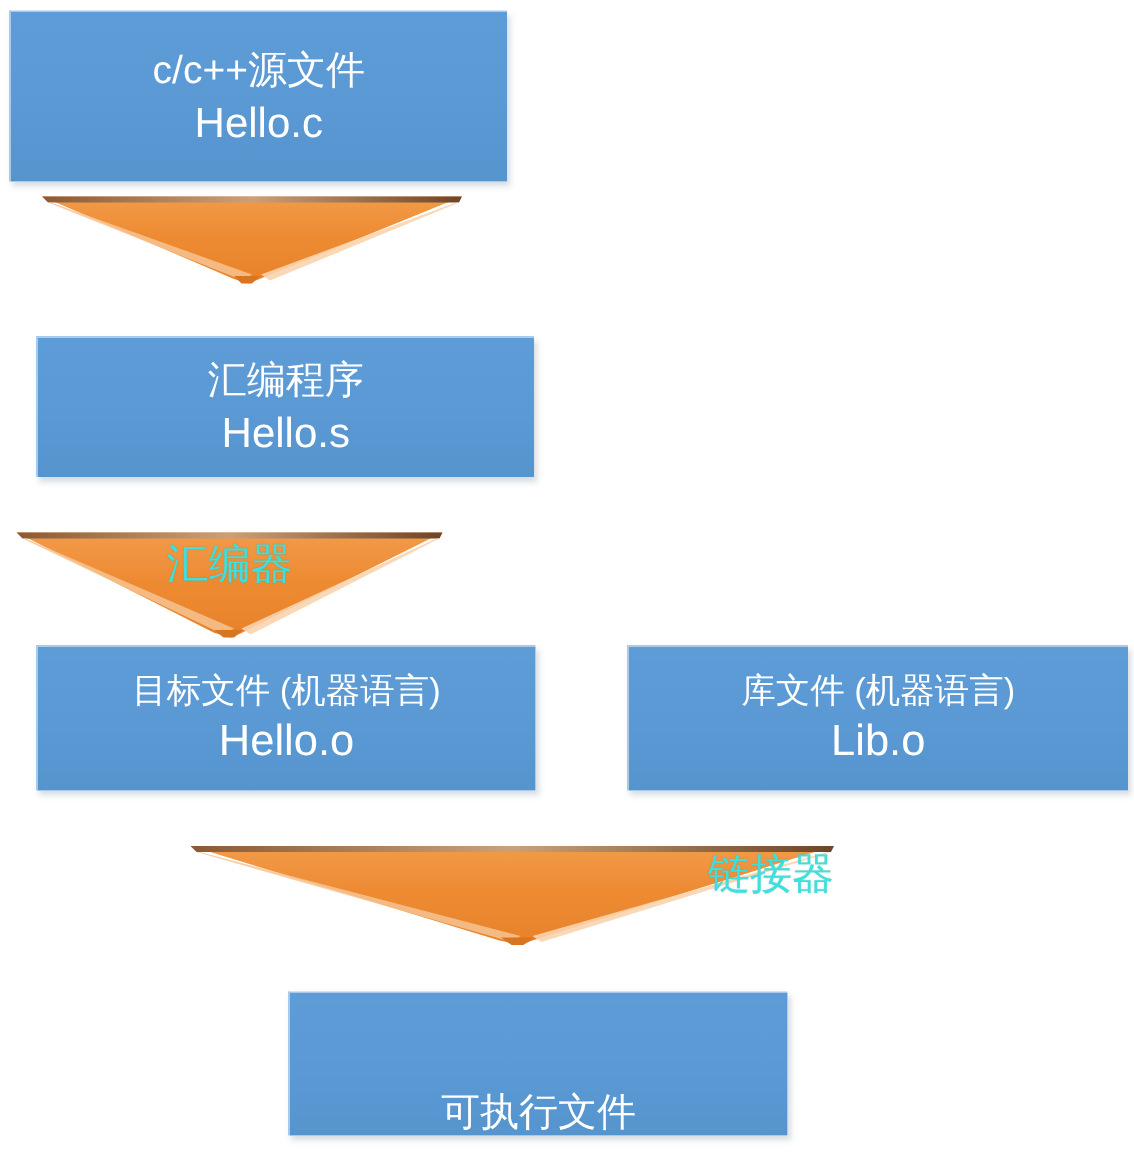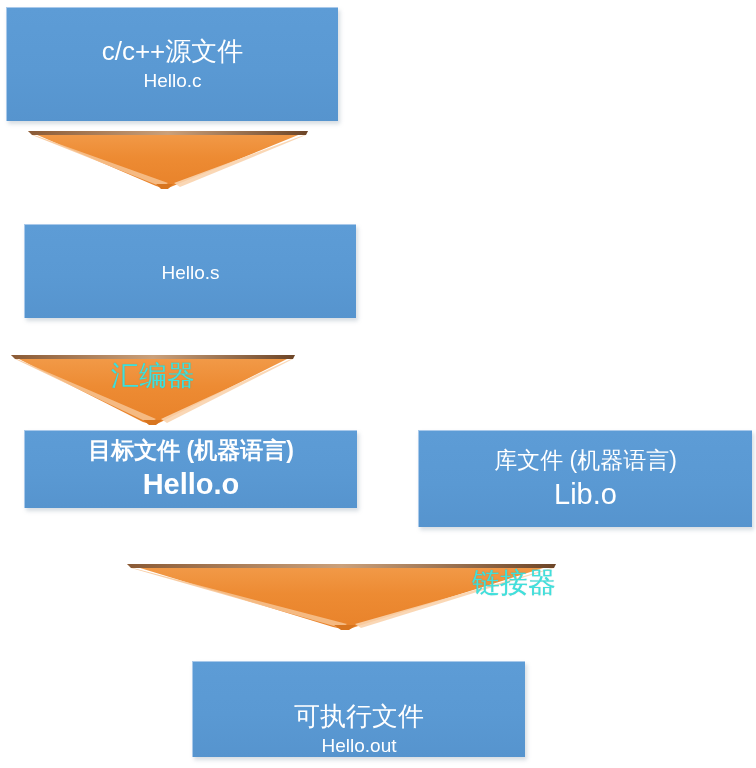--- a/index.html
+++ b/index.html
@@ -36,31 +36,31 @@
     color: #ffffff;
     text-align: center;
     line-height: 1.18;
     white-space: nowrap;
   }
   .box .line1 {
     font-size: 26px;
     letter-spacing: 0px;
   }
   .box .line2 {
-    font-size: 19px;
+    font-size: 28px;
     letter-spacing: 0px;
     margin-top: 3px;
   }
   .box.small .line1 { font-size: 23px; }
   .box.small .line2 { font-size: 29px; }
 
   
   #box-source     { left: 6px;   top: 7px;   width: 332px; height: 114px; }
   #box-assembly   { left: 24px;  top: 224px; width: 332px; height: 94px; }
-  #box-object     { left: 24px;  top: 430px; width: 333px; height: 78px; font-weight: bold; }
+  #box-object     { left: 24px;  top: 430px; width: 333px; height: 97px; }
   #box-library    { left: 418px; top: 430px; width: 334px; height: 97px; }
   #box-executable { left: 192px; top: 661px; width: 333px; height: 96px; justify-content: flex-end; }
 
   
   .arrow {
     position: absolute;
   }
   .arrow svg {
     display: block;
     overflow: visible;
@@ -110,20 +110,21 @@
       </defs>
       <polygon points="0,3 280,3 145,58 138,61 128,58" fill="url(#gcomp)"></polygon>
       <polygon points="0,3 280,3 278,7 4,7" fill="url(#gcompTop)"></polygon>
       <polygon points="6,7 140,55 134,59 4,7" fill="#F7C392" opacity="0.85"></polygon>
       <polygon points="276,7 146,55 152,59 278,7" fill="#F9D3AD" opacity="0.9"></polygon>
       <polygon points="128,56 145,56 140,61 133,61" fill="#D8751F"></polygon>
     </svg>
   </div>
 
   <div class="box" id="box-assembly">
+    <span class="line1">汇编程序</span>
     <span class="line2">Hello.s</span>
   </div>
 
   <div class="arrow" id="arrow-assembler">
     <svg width="284" height="74" viewBox="0 0 284 74">
       <defs>
         <linearGradient id="gasm" x1="0" y1="0" x2="0" y2="1">
           <stop offset="0%" stop-color="#F29B4A"></stop>
           <stop offset="45%" stop-color="#ED8B33"></stop>
           <stop offset="100%" stop-color="#E8822A"></stop>
@@ -171,16 +172,15 @@
       <polygon points="0,3 429,3 427,7 4,7" fill="url(#glnkTop)"></polygon>
       <polygon points="6,7 220,63 214,67 4,7" fill="#F7C392" opacity="0.85"></polygon>
       <polygon points="425,7 228,63 234,67 427,7" fill="#F9D3AD" opacity="0.9"></polygon>
       <polygon points="207,64 229,64 222,69 214,69" fill="#D8751F"></polygon>
     </svg>
     <div class="arrow-label">链接器</div>
   </div>
 
   <div class="box" id="box-executable">
     <span class="line1">可执行文件</span>
-    <span class="line2">Hello.out</span>
   </div>
 
 </div>
 
 </body></html>

